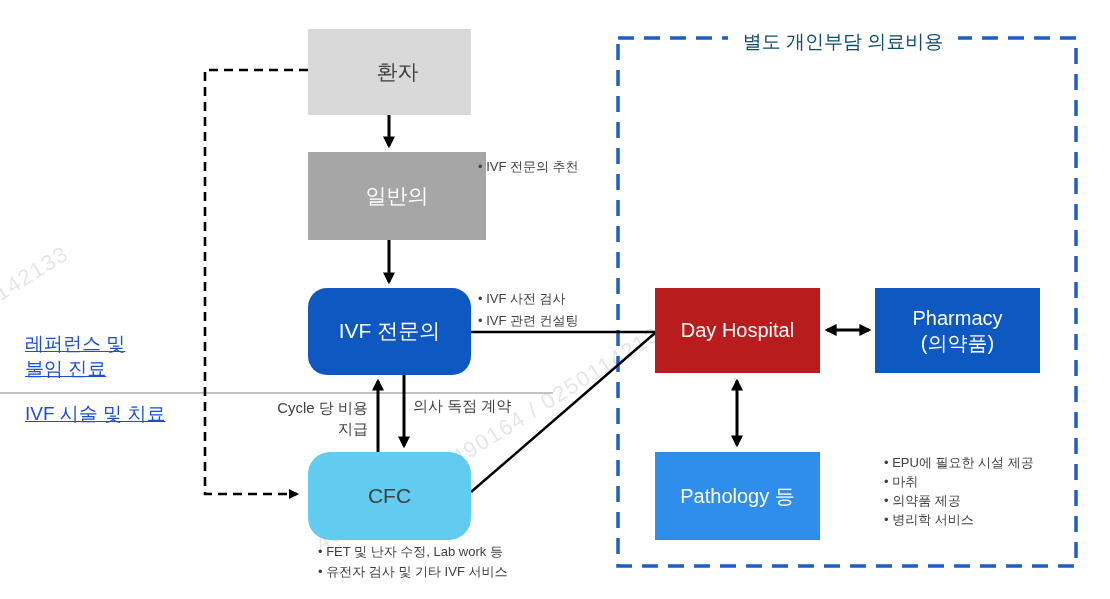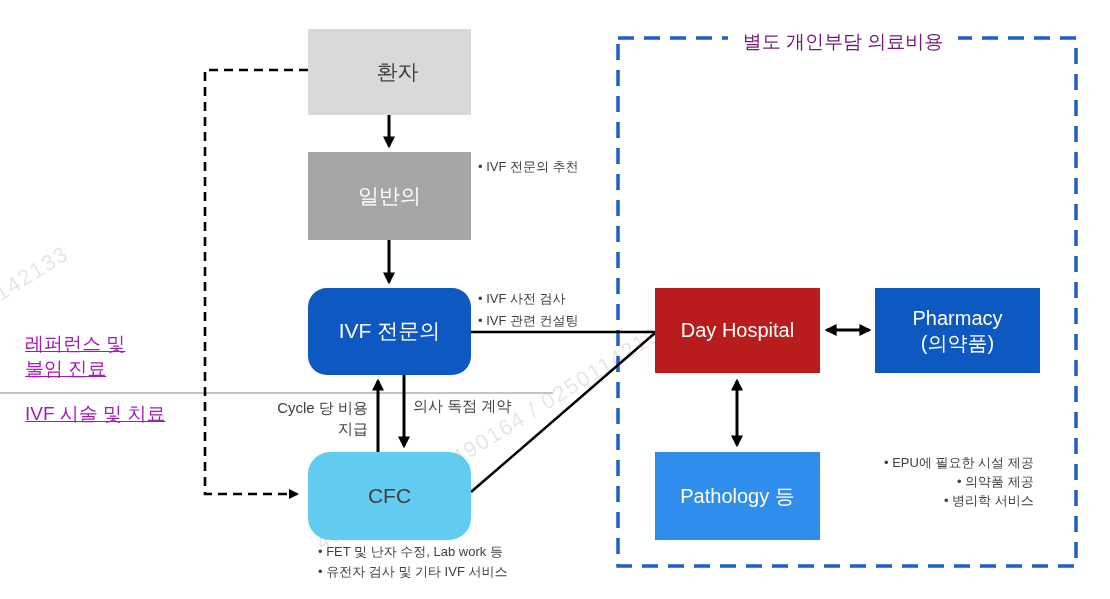--- a/index.html
+++ b/index.html
@@ -39,66 +39,66 @@
     display: flex;
     flex-direction: column;
     align-items: center;
     justify-content: center;
     text-align: center;
     font-size: 21px;
     color: #ffffff;
     line-height: 1.25;
   }
   .node-patient   { left: 308px; top: 29px;  width: 163px; height: 86px; color: #404040; padding-left: 16px; }
-  .node-gp        { left: 308px; top: 152px; width: 163px; height: 88px; }
+  .node-gp        { left: 308px; top: 152px; width: 178px; height: 88px; }
   .node-ivf       { left: 308px; top: 288px; width: 163px; height: 87px; }
   .node-cfc       { left: 308px; top: 452px; width: 163px; height: 88px; color: #404040; border-radius: 22px; }
   .node-dayhosp   { left: 655px; top: 288px; width: 165px; height: 85px; font-size: 20px; }
   .node-pharmacy  { left: 875px; top: 288px; width: 165px; height: 85px; font-size: 20px; }
   .node-pathology { left: 655px; top: 452px; width: 165px; height: 88px; font-size: 20px; }
   .note {
     position: absolute;
     z-index: 3;
     font-size: 13px;
     color: #404040;
     white-space: nowrap;
   }
   .note-gp        { left: 478px; top: 158px; }
   .note-ivf       { left: 478px; top: 288px; line-height: 22px; }
   .note-cfc       { left: 318px; top: 542px; line-height: 20px; }
-  .note-pathology { left: 884px; top: 453px; line-height: 19px; text-align: right; }
+  .note-pathology { left: 884px; top: 453px; line-height: 19px; }
   .edge-label {
     position: absolute;
     z-index: 3;
     font-size: 15px;
     color: #404040;
     white-space: nowrap;
   }
   .lbl-cyclefee { left: 230px; top: 397px; width: 138px; text-align: right; line-height: 21px; }
   .lbl-contract { left: 413px; top: 397px; }
   .side-label {
     position: absolute;
     z-index: 3;
     font-size: 19px;
-    color: #a21caf;
+    color: #1d4ed8;
     line-height: 25px;
     text-decoration: underline;
     white-space: nowrap;
   }
   .side-label-1 { left: 25px; top: 331px; }
   .side-label-2 { left: 25px; top: 401px; }
   .container-title {
     position: absolute;
     z-index: 3;
     left: 728px; top: 28px;
     width: 230px;
     text-align: center;
     background: #ffffff;
     font-size: 19px;
-    color: #701a75;
+    color: #0c4a6e;
     padding: 1px 4px;
     white-space: nowrap;
   }
 </style>
 </head>
 <body>
 
 <div class="canvas">
 
   <div class="watermark wm-center">490164 / 0001490164 / 02501142133</div>
@@ -175,17 +175,18 @@
   <div class="note note-ivf">
     <div>• IVF 사전 검사</div>
     <div>• IVF 관련 컨설팅</div>
   </div>
   <div class="note note-cfc">
     <div>• FET 및 난자 수정, Lab work 등</div>
     <div>• 유전자 검사 및 기타 IVF 서비스</div>
   </div>
   <div class="note note-pathology">
     <div>• EPU에 필요한 시설 제공</div>
+    <div>• 마취</div>
     <div>• 의약품 제공</div>
     <div>• 병리학 서비스</div>
   </div>
 
 </div>
 
 </body></html>

